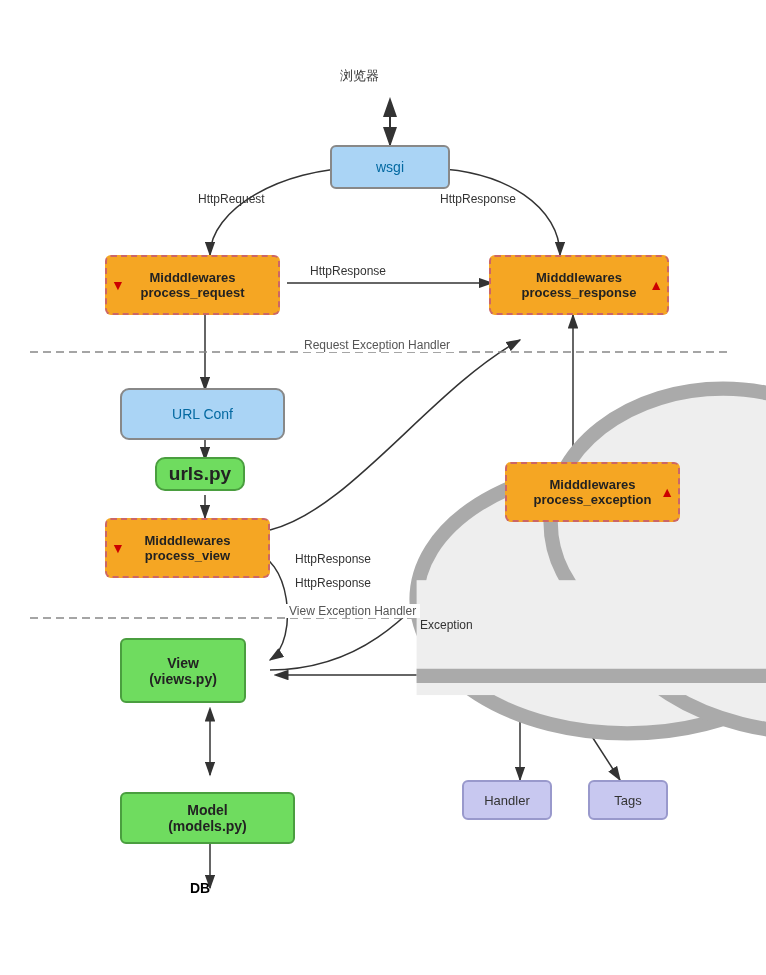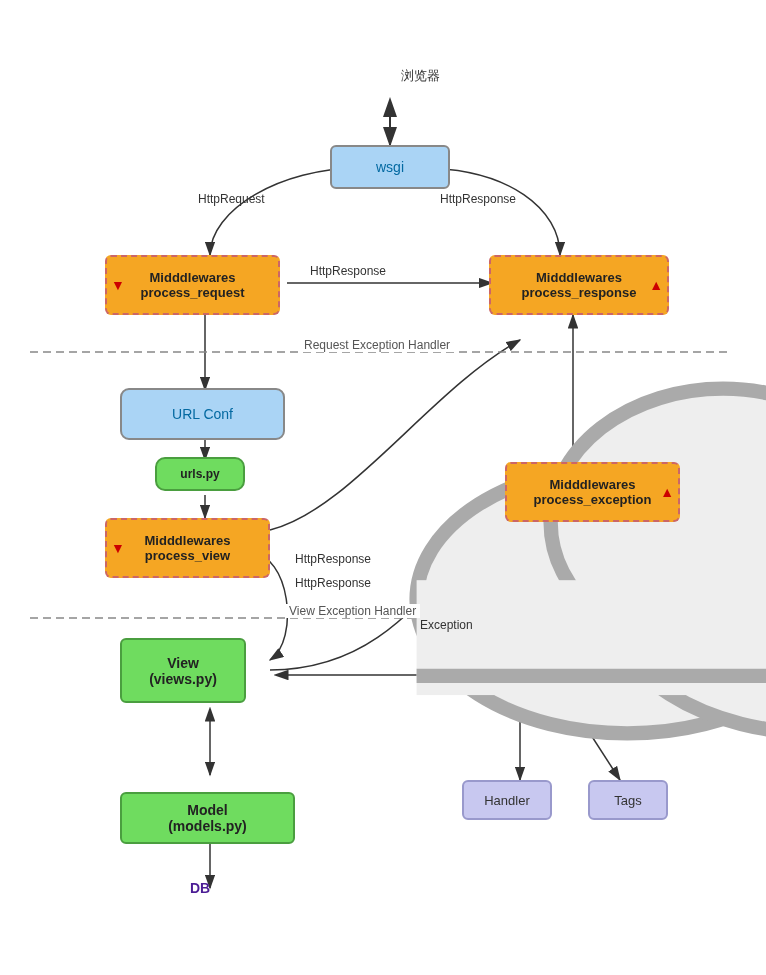--- a/index.html
+++ b/index.html
@@ -21,21 +21,21 @@
       position: absolute;
       top: 0; left: 0;
       width: 766px;
       height: 975px;
     }
     .cloud {
       position: absolute;
       left: 330px; top: 48px;
       width: 100px; height: 65px;
       display: flex;
-      align-items: flex-end;
+      align-items: flex-start;
       justify-content: center;
       flex-direction: column;
       font-size: 13px;
       color: #333;
     }
 
     .node-orange {
       background: #f5a623;
       border: 2px dashed #c66;
       border-radius: 6px;
@@ -74,21 +74,21 @@
       position: absolute;
     }
     .node-green-small {
       background: #6fdc5f;
       border: 2px solid #4a9e3f;
       border-radius: 10px;
       display: flex;
       align-items: center;
       justify-content: center;
       text-align: center;
-      font-size: 12px;
+      font-size: 19px;
       font-weight: bold;
       color: #222;
       position: absolute;
     }
     .node-lavender {
       background: #c8c8f0;
       border: 2px solid #9999cc;
       border-radius: 6px;
       display: flex;
       align-items: center;
@@ -281,16 +281,16 @@
 
   <div class="db-shape">
     <svg width="90" height="80" viewBox="0 0 90 80">
       <ellipse cx="45" cy="14" rx="35" ry="12" fill="#eee" stroke="#aaa" stroke-width="1.5"></ellipse>
       <rect x="10" y="14" width="70" height="44" fill="#eee" stroke="none"></rect>
       <line x1="10" y1="14" x2="10" y2="58" stroke="#aaa" stroke-width="1.5"></line>
       <line x1="80" y1="14" x2="80" y2="58" stroke="#aaa" stroke-width="1.5"></line>
       <ellipse cx="45" cy="58" rx="35" ry="12" fill="#eee" stroke="#aaa" stroke-width="1.5"></ellipse>
       <ellipse cx="45" cy="14" rx="35" ry="12" fill="#f5f5f5" stroke="#aaa" stroke-width="1.5"></ellipse>
     </svg>
-    <span style="font-size:14px;font-weight:bold;color:#4c1d95;margin-top:-10px;">DB</span>
+    <span style="font-size:14px;font-weight:bold;color:#000000;margin-top:-10px;">DB</span>
   </div>
 
 </div>
 
 </body></html>

